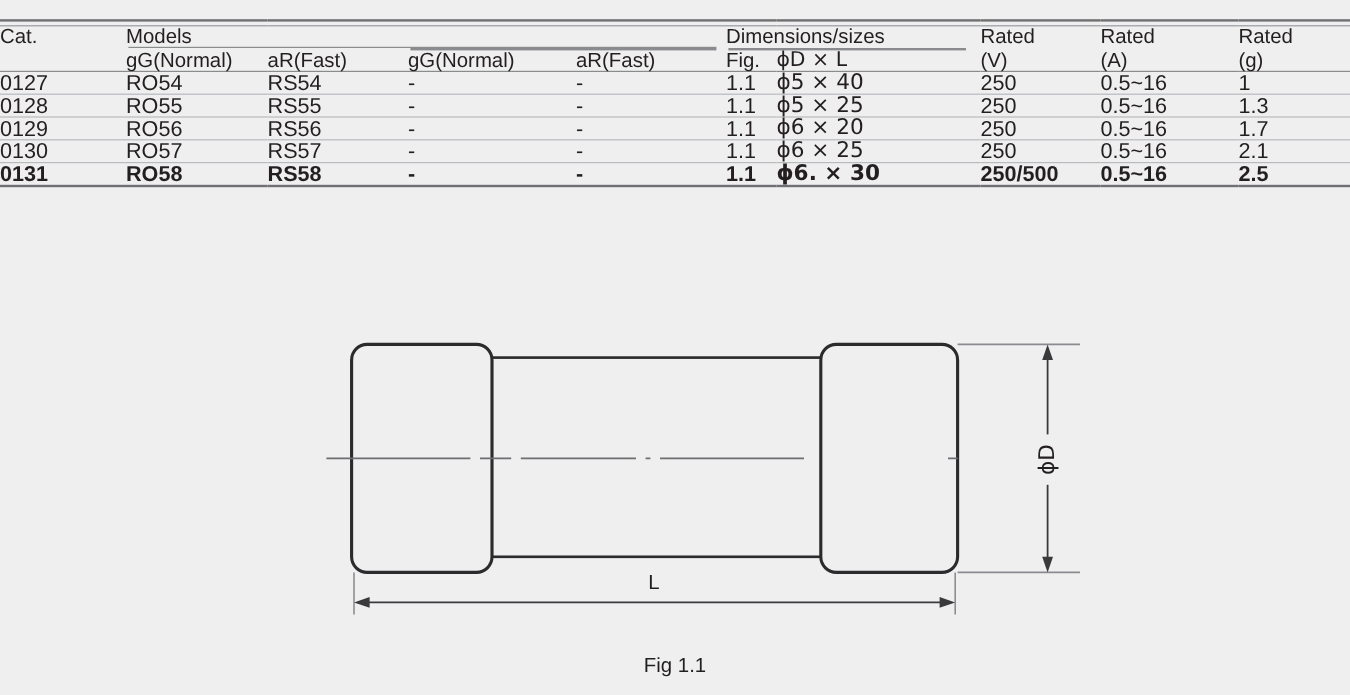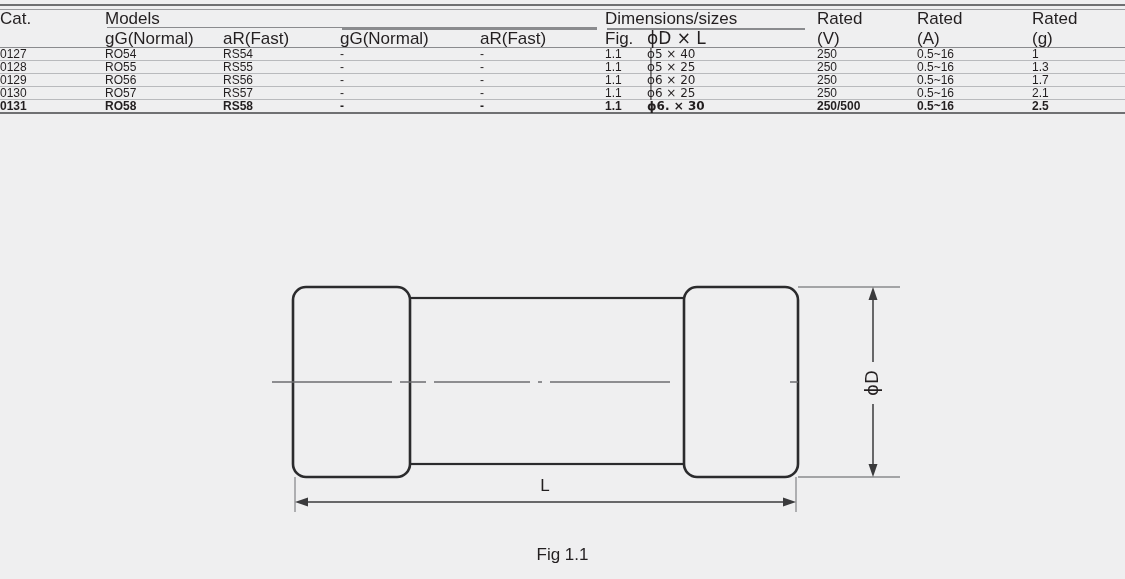--- a/index.html
+++ b/index.html
@@ -13,21 +13,21 @@
     position: relative;
     font-family: "Liberation Sans", sans-serif;
     color: #231f20;
     overflow: hidden;
   }
 
   
   #spec-table {
     position: absolute;
     left: 0;
-    top: 4px;
+    top: 16px;
     width: 1037px;
   }
 
   table.spec {
     border-collapse: collapse;
     width: 1125px;
     table-layout: fixed;
     font-size: 17px;
   }
 
@@ -78,21 +78,21 @@
   .c-ar2    { width: 125px; }
   .c-fig    { width: 42px;  }
   .c-dim    { width: 170px; }
   .c-volt   { width: 100px; }
   .c-curr   { width: 115px; }
   .c-wt     { width: 93px;  }
 
   .pad-l { padding-left: 10px; }
 
   .datarow td {
-    font-size: 12px;
+    font-size: 18px;
     padding-top: 5px;
     padding-bottom: 5px;
   }
 
   .dash {
     letter-spacing: 0;
   }
 
   .phi {
     font-family: "DejaVu Sans", sans-serif;

